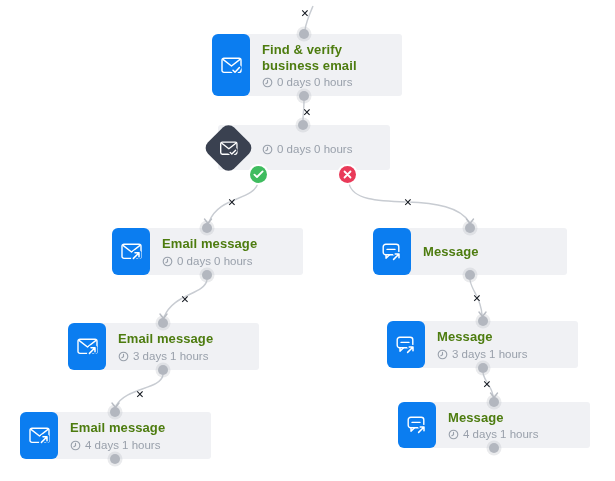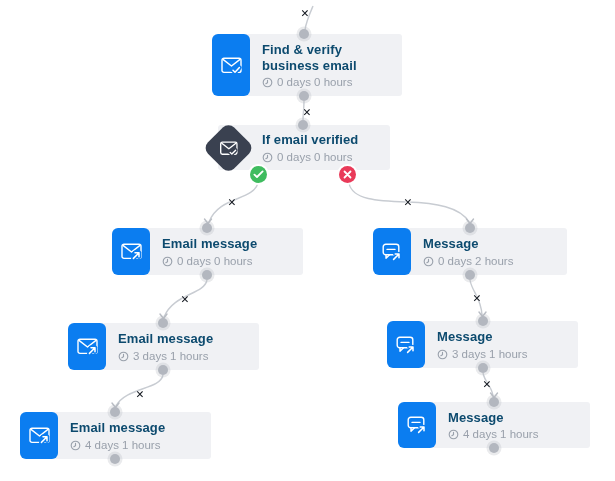--- a/index.html
+++ b/index.html
@@ -14,21 +14,21 @@
   
   .node{position:absolute;display:flex;align-items:stretch;z-index:1;cursor:pointer;}
   .node-icon{
     width:38px;flex:none;background:#0b7df0;border-radius:6px;
     display:flex;align-items:center;justify-content:center;position:relative;z-index:2;
   }
   .node-body{
     flex:1;background:#f0f1f4;border-radius:0 3px 3px 0;margin-left:-5px;
     padding:7px 8px 7px 17px;display:flex;flex-direction:column;justify-content:center;min-width:0;
   }
-  .node-title{font-size:13px;font-weight:700;color:#0c4a6e;line-height:1.22;letter-spacing:.1px;}
+  .node-title{font-size:13px;font-weight:700;color:#4d7c0f;line-height:1.22;letter-spacing:.1px;}
   .node-delay{display:flex;align-items:flex-end;gap:4px;margin-top:3px;font-size:11.5px;color:#99a0ab;}
   .n-root{left:212px;top:34px;width:190px;height:62px;}
   .n-cond{left:218px;top:125px;width:172px;height:45px;}
   .n-cond .node-body{border-radius:3px;margin-left:0;padding-left:44px;}
   .n-l1{left:112px;top:228px;width:191px;height:47px;}
   .n-l2{left:68px;top:323px;width:191px;height:47px;}
   .n-l3{left:20px;top:412px;width:191px;height:47px;}
   .n-r1{left:373px;top:228px;width:194px;height:47px;}
   .n-r2{left:387px;top:321px;width:191px;height:47px;}
   .n-r3{left:398px;top:402px;width:192px;height:46px;}
@@ -128,21 +128,20 @@
   <div class="node n-cond">
     <div class="diamond">
       <svg width="18" height="15" viewBox="0 0 21 17">
         <rect x="1" y="1.2" width="19" height="14.2" rx="2" fill="none" stroke="#fff" stroke-width="1.6"></rect>
         <path d="M2.3 2.6 L10.5 9 L18.7 2.6" fill="none" stroke="#fff" stroke-width="1.6" stroke-linecap="round" stroke-linejoin="round"></path>
         <path d="M12 13.2 L14 15.2 L18.4 10.6" fill="none" stroke="#3a4150" stroke-width="4.5" stroke-linecap="round" stroke-linejoin="round"></path>
         <path d="M12 13.2 L14 15.2 L18.4 10.6" fill="none" stroke="#fff" stroke-width="1.6" stroke-linecap="round" stroke-linejoin="round"></path>
       </svg>
     </div>
     <div class="node-body">
-      <div class="node-title">If email verified</div>
       <div class="node-delay">
         <svg width="11" height="11" viewBox="0 0 12 12">
             <circle cx="6" cy="6" r="4.7" fill="none" stroke="#99a0ab" stroke-width="1.2"></circle>
             <path d="M6 3.5 V6.2 L4.2 7.4" fill="none" stroke="#99a0ab" stroke-width="1.2" stroke-linecap="round"></path>
           </svg>
         <span>0 days 0 hours</span>
       </div>
     </div>
   </div>
 
@@ -225,27 +224,20 @@
       <svg width="20" height="18" viewBox="0 0 20 18">
         <rect x="1.2" y="1.2" width="15.6" height="10.6" rx="2.6" fill="none" stroke="#fff" stroke-width="1.4"></rect>
         <path d="M4 11.8 V15.2 L7.6 11.8" fill="none" stroke="#fff" stroke-width="1.4" stroke-linecap="round" stroke-linejoin="round"></path>
         <path d="M5 6.4 H13" fill="none" stroke="#fff" stroke-width="1.4" stroke-linecap="round"></path>
         <path d="M11.6 16.4 L17 11 M13.2 11 H17 V14.8" fill="none" stroke="#0b7df0" stroke-width="4.2" stroke-linecap="round" stroke-linejoin="round"></path>
         <path d="M11.6 16.4 L17 11 M13.2 11 H17 V14.8" fill="none" stroke="#fff" stroke-width="1.5" stroke-linecap="round" stroke-linejoin="round"></path>
       </svg>
     </div>
     <div class="node-body">
       <div class="node-title">Message</div>
-      <div class="node-delay">
-        <svg width="11" height="11" viewBox="0 0 12 12">
-            <circle cx="6" cy="6" r="4.7" fill="none" stroke="#99a0ab" stroke-width="1.2"></circle>
-            <path d="M6 3.5 V6.2 L4.2 7.4" fill="none" stroke="#99a0ab" stroke-width="1.2" stroke-linecap="round"></path>
-          </svg>
-        <span>0 days 2 hours</span>
-      </div>
     </div>
   </div>
 
   <div class="node n-r2">
     <div class="node-icon">
       <svg width="20" height="18" viewBox="0 0 20 18">
         <rect x="1.2" y="1.2" width="15.6" height="10.6" rx="2.6" fill="none" stroke="#fff" stroke-width="1.4"></rect>
         <path d="M4 11.8 V15.2 L7.6 11.8" fill="none" stroke="#fff" stroke-width="1.4" stroke-linecap="round" stroke-linejoin="round"></path>
         <path d="M5 6.4 H13" fill="none" stroke="#fff" stroke-width="1.4" stroke-linecap="round"></path>
         <path d="M11.6 16.4 L17 11 M13.2 11 H17 V14.8" fill="none" stroke="#0b7df0" stroke-width="4.2" stroke-linecap="round" stroke-linejoin="round"></path>

